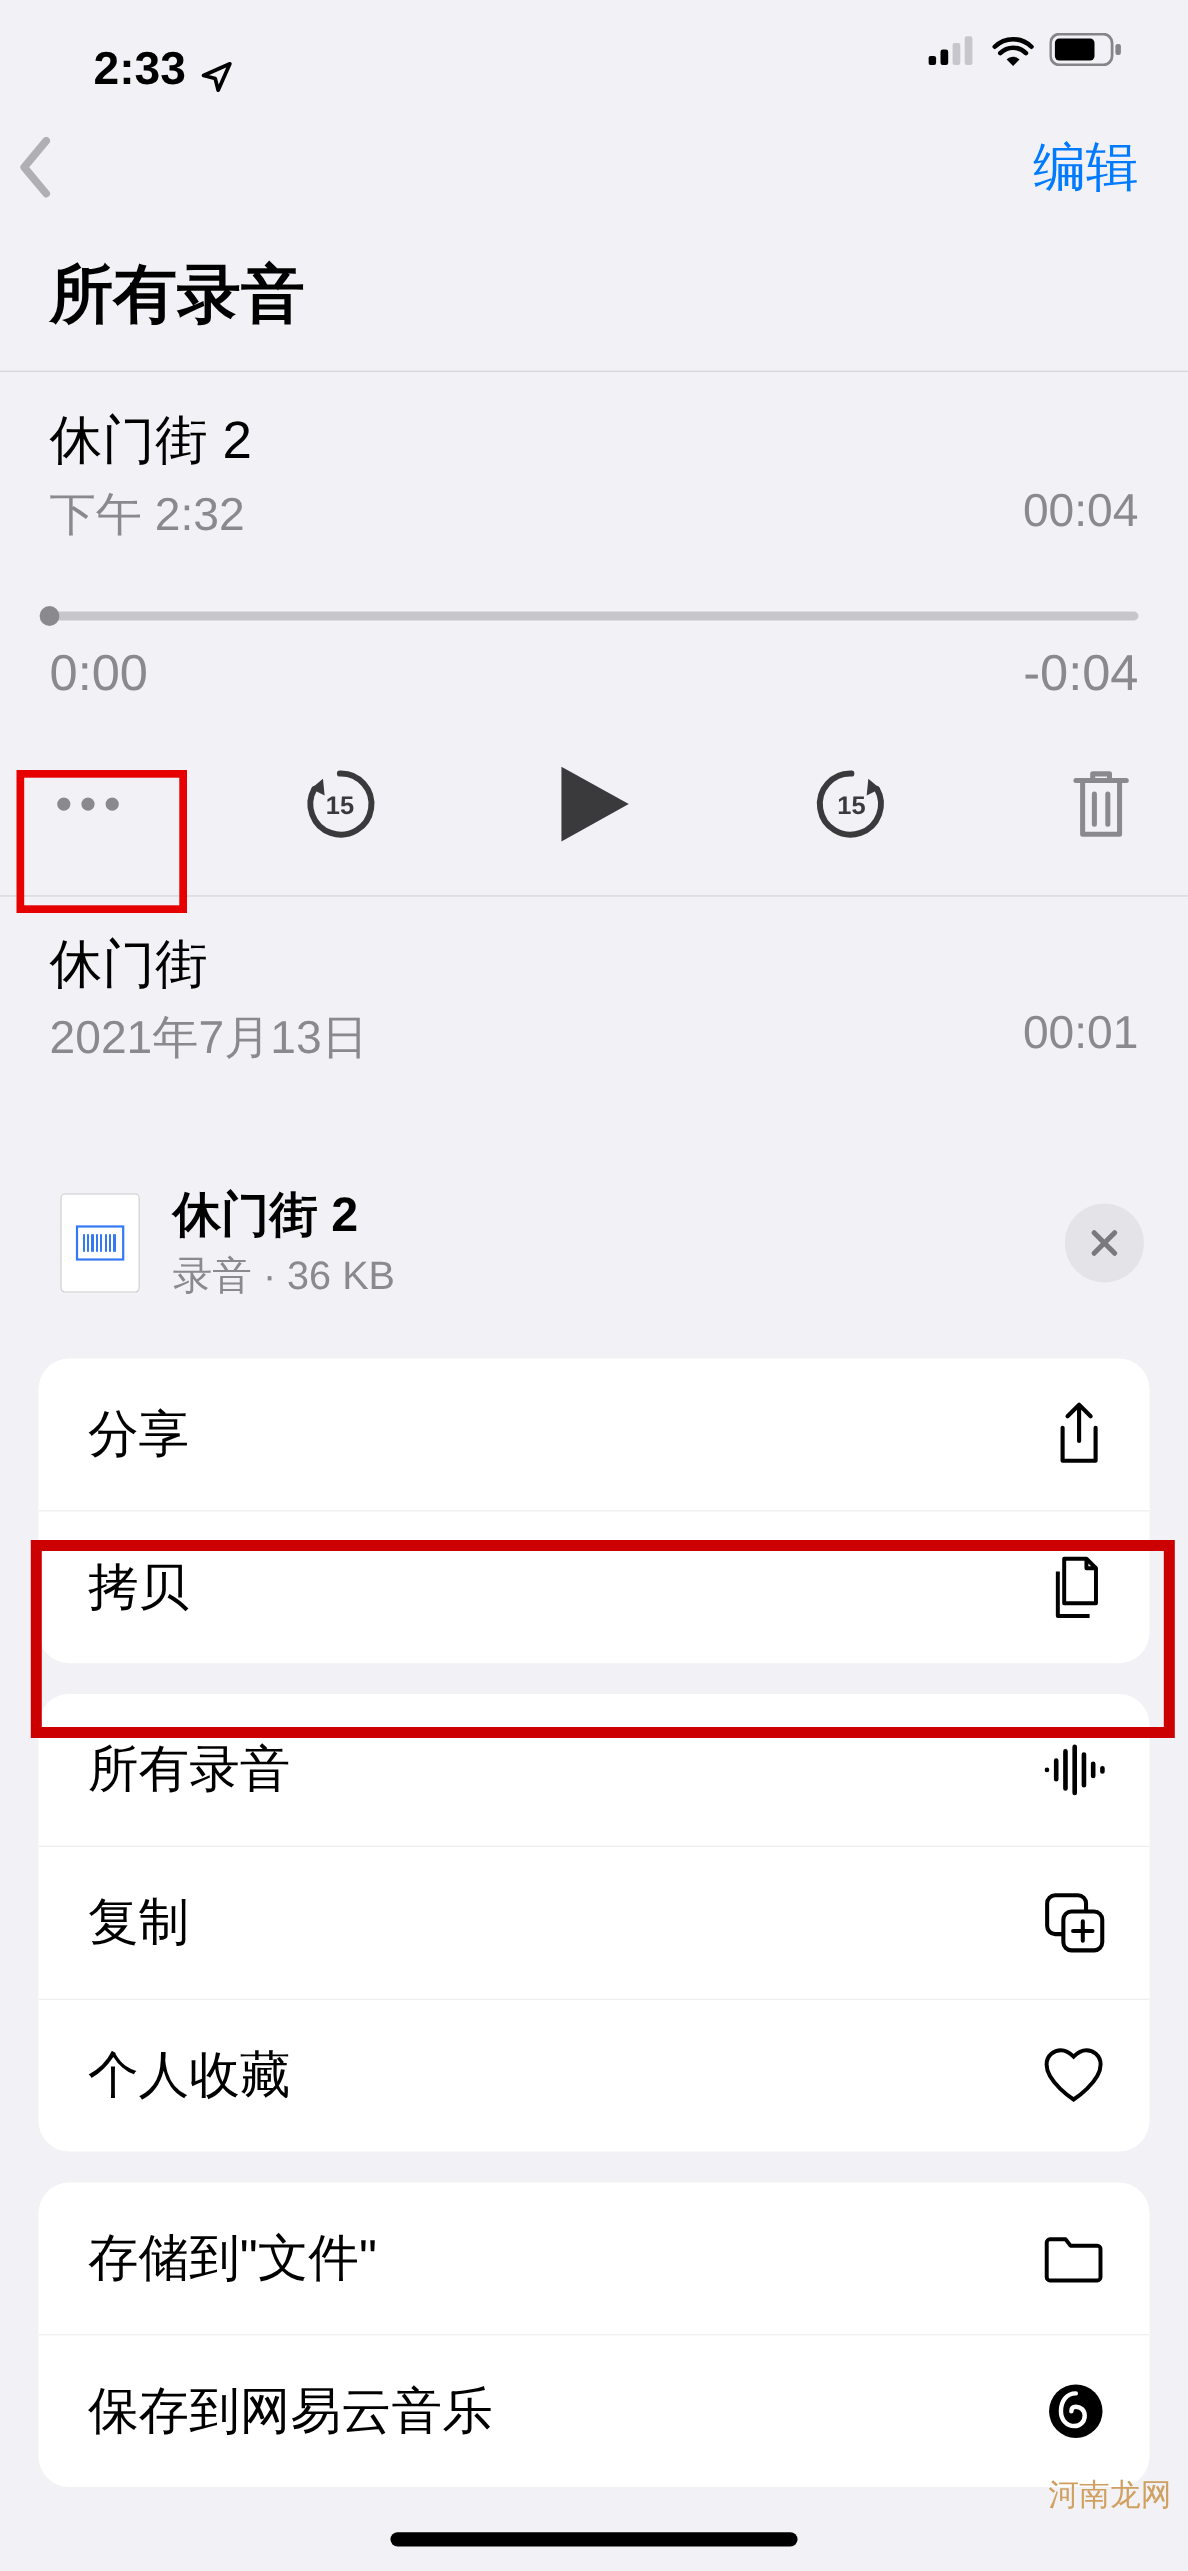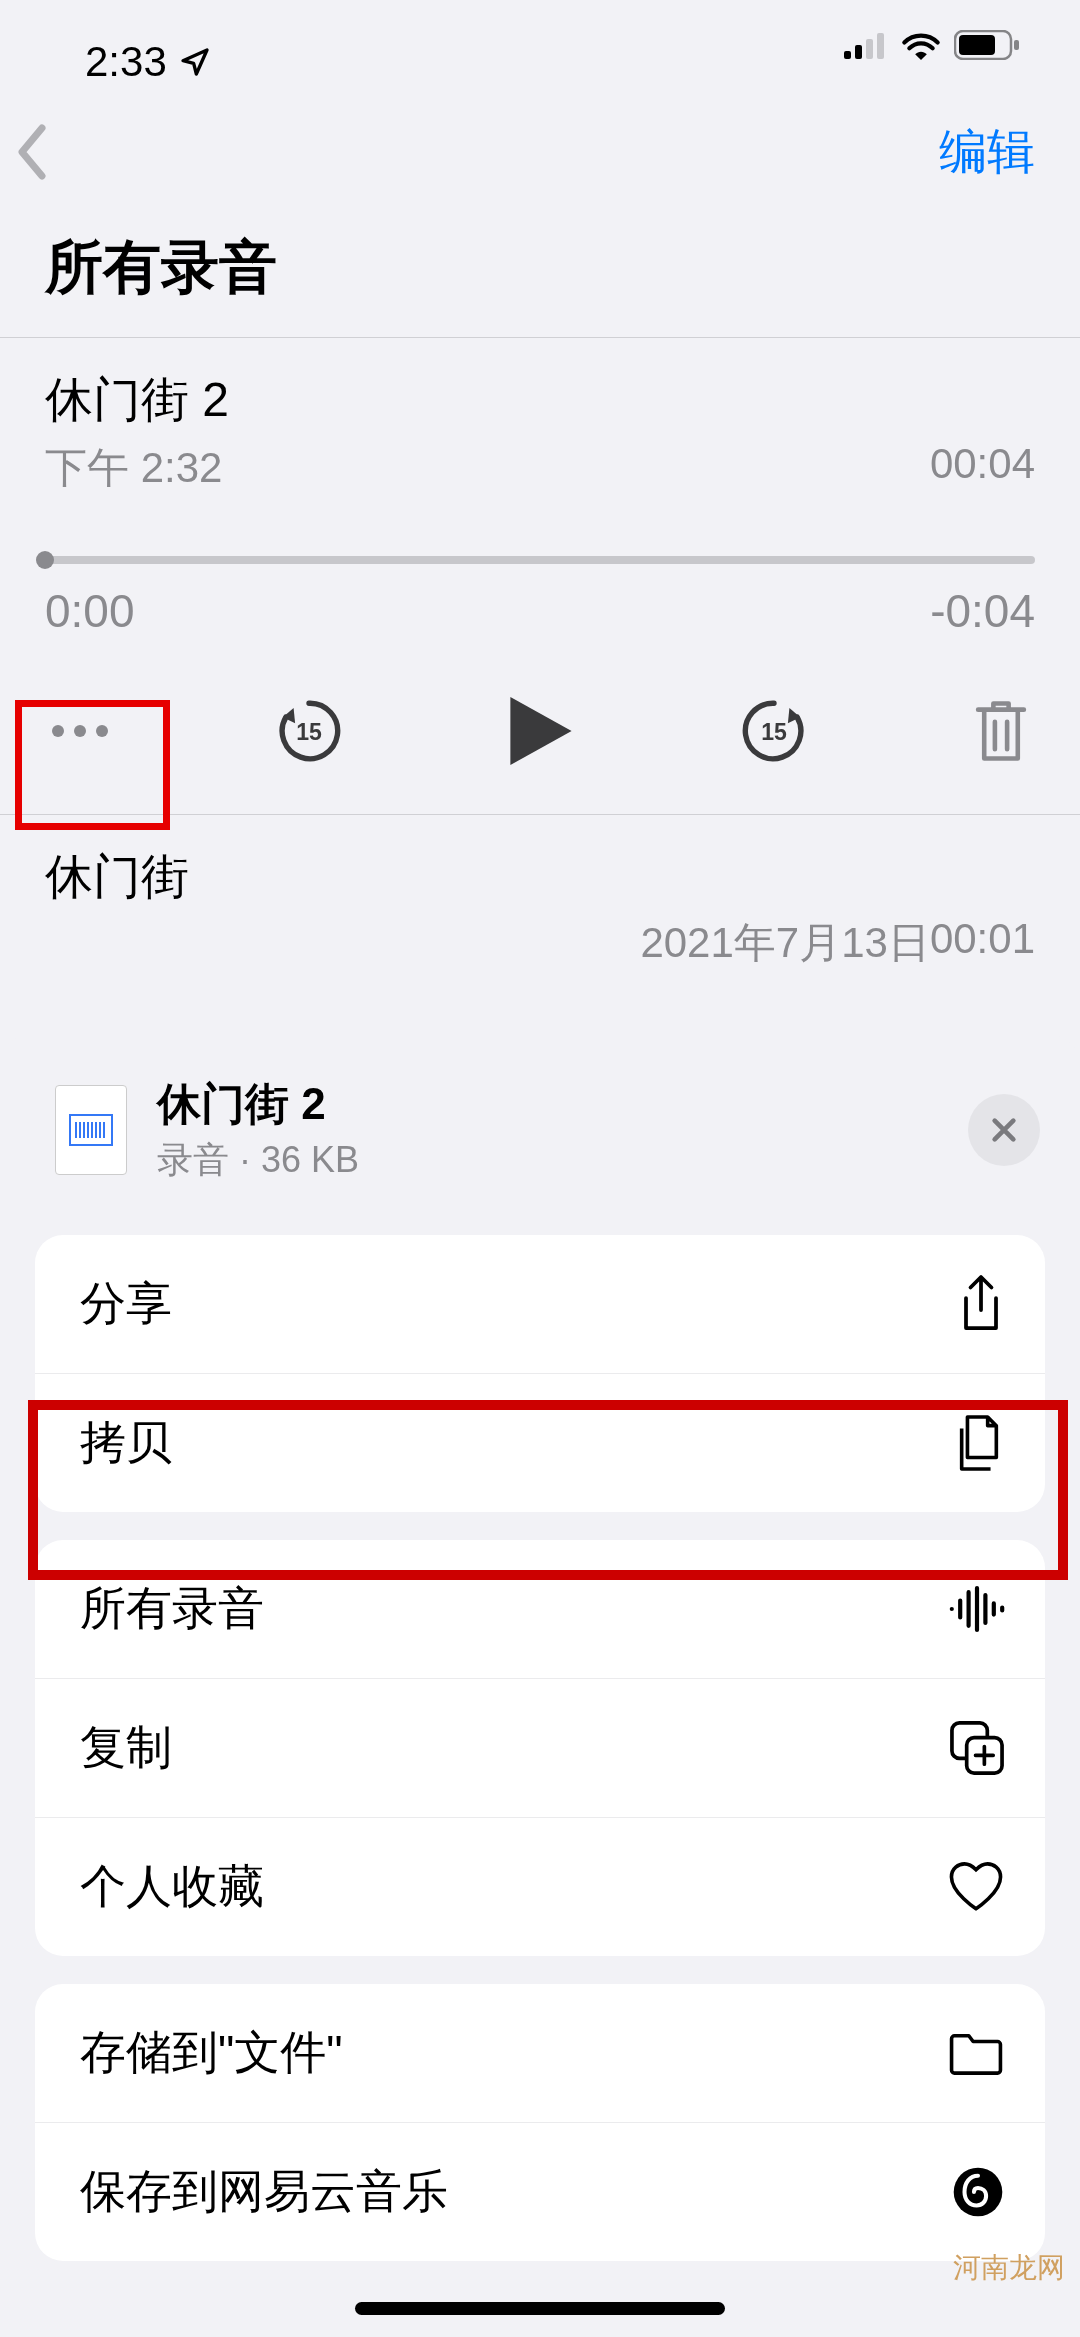--- a/index.html
+++ b/index.html
@@ -20,24 +20,24 @@
     
     .status-bar {
       height: 90px;
       display: flex;
       align-items: center;
       justify-content: space-between;
       padding: 0 60px 0 85px;
     }
     .status-left {
       display: flex;
-      align-items: center;
+      align-items: flex-end;
       gap: 12px;
       font-size: 42px;
-      font-weight: 400;
+      font-weight: 700;
       margin-top: 34px;
     }
     .status-right {
       display: flex;
       align-items: center;
       gap: 12px;
     }
     
     
     .nav-bar {
@@ -299,21 +299,21 @@
     <svg class="ctrl-icon" width="58" height="68" viewBox="0 0 38 44">
       <path d="M4 8 L34 8 M14 8 L14 4 L24 4 L24 8 M8 8 L8 40 L30 40 L30 8 M15 16 L15 34 M23 16 L23 34" stroke="#8a8a8e" stroke-width="3" fill="none" stroke-linecap="round" stroke-linejoin="round"></path>
     </svg>
   </div>
 </div>
 
 <div class="highlight-more" style="left:15px; top:700px; width:155px; height:130px;"></div>
 
 <div class="recording-row">
   <div class="rec-title">休门街</div>
-  <div class="rec-meta" style="margin-bottom:0;justify-content:flex-end;">
+  <div class="rec-meta" style="margin-bottom:0;">
     <span>2021年7月13日</span>
     <span>00:01</span>
   </div>
 </div>
 
 <div class="action-sheet" style="top:1035px;">
   <div class="sheet-header">
     <div class="file-icon">
       <div class="file-icon-inner">
           <div class="file-icon-wave"></div>

